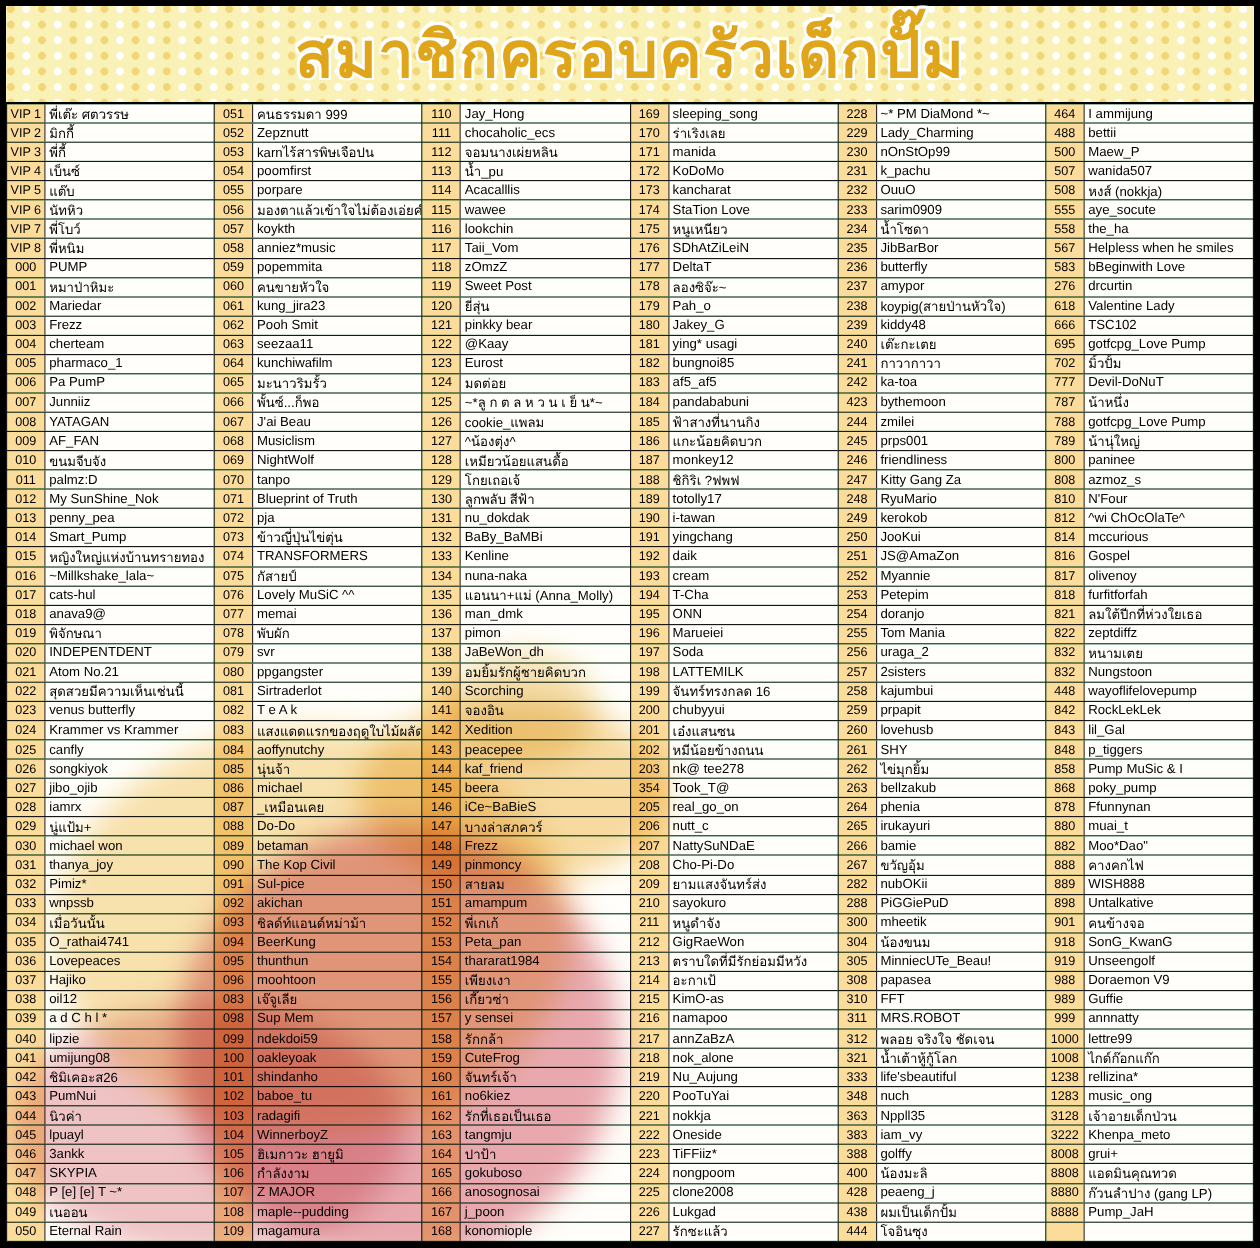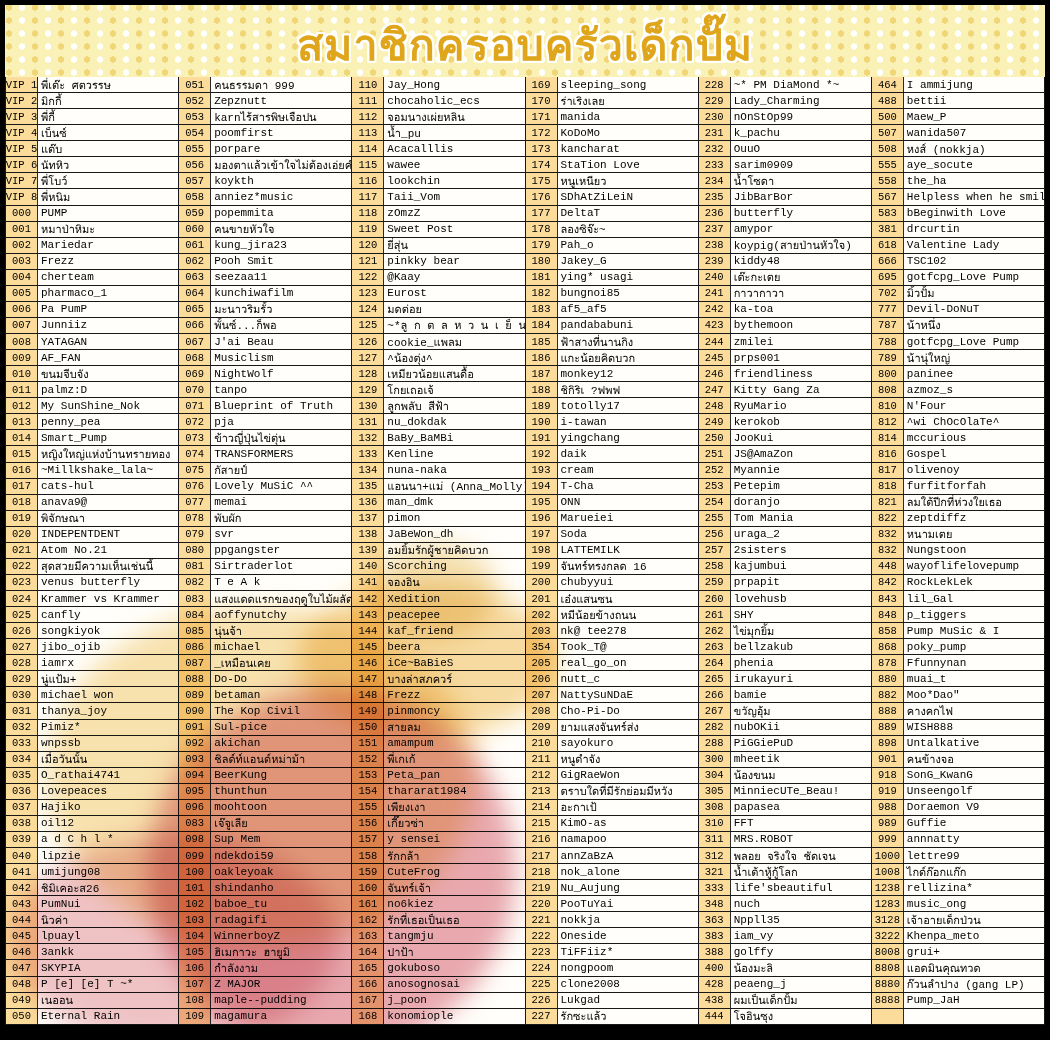--- a/index.html
+++ b/index.html
@@ -7,25 +7,25 @@
           font-family:"Liberation Sans","DejaVu Sans",sans-serif;}
   
   .header{position:absolute;top:5px;left:5px;width:1040px;height:80px;
     background-color:#FAF1B6;
     background-image:
       radial-gradient(circle 3.4px at 50% 50%, #FFFFFF 0 3px, transparent 3.4px),
       radial-gradient(circle 3.4px at 50% 50%, #F1D678 0 3px, transparent 3.4px);
     background-size:26px 13px,26px 13px;
     background-position:4px 9px,17px 9px;
     display:flex;align-items:center;justify-content:center;}
-  .title{font-size:43px;font-weight:bold;color:#DFA51B;letter-spacing:1px;
+  .title{font-size:53px;font-weight:bold;color:#DFA51B;letter-spacing:1px;
     text-shadow:-2px -2px 0 #fff,2px -2px 0 #fff,-2px 2px 0 #fff,2px 2px 0 #fff,
                  0 -2px 0 #fff,0 2px 0 #fff,-2px 0 0 #fff,2px 0 0 #fff;}
   
-  .table{position:absolute;top:77px;left:5px;width:1040px;height:948px;display:flex;background:#15803d;font-family:Liberation Mono, monospace;}
+  .table{position:absolute;top:87px;left:5px;width:1040px;height:948px;display:flex;background:#15803d;}
   .colpair{flex:1 1 0;display:flex;flex-direction:column;border-right:1px solid #181818;min-width:0;}
   .colpair:first-child{border-left:1px solid #181818;}
   .row{flex:1 1 0;display:flex;border-bottom:1px solid #181818;min-height:0;}
   .idcell{flex:0 0 31px;background:#FBDC9B;border-right:1px solid #2a2a2a;
     display:flex;align-items:center;justify-content:center;
     font-size:10.5px;color:#000;white-space:nowrap;overflow:hidden;}
   .namecell{flex:1 1 0;background:#FFFEFA;display:flex;align-items:center;
     padding:0 0 0 3px;font-size:11px;color:#000;white-space:nowrap;overflow:hidden;min-width:0;}
   
   .wm{position:absolute;pointer-events:none;border-radius:50%;
@@ -1266,21 +1266,21 @@
         </div>
         <div class="row">
           <div class="idcell">567</div>
           <div class="namecell">Helpless when he smiles</div>
         </div>
         <div class="row">
           <div class="idcell">583</div>
           <div class="namecell">bBeginwith Love</div>
         </div>
         <div class="row">
-          <div class="idcell">381</div>
+          <div class="idcell">276</div>
           <div class="namecell">drcurtin</div>
         </div>
         <div class="row">
           <div class="idcell">618</div>
           <div class="namecell">Valentine Lady</div>
         </div>
         <div class="row">
           <div class="idcell">666</div>
           <div class="namecell">TSC102</div>
         </div>

